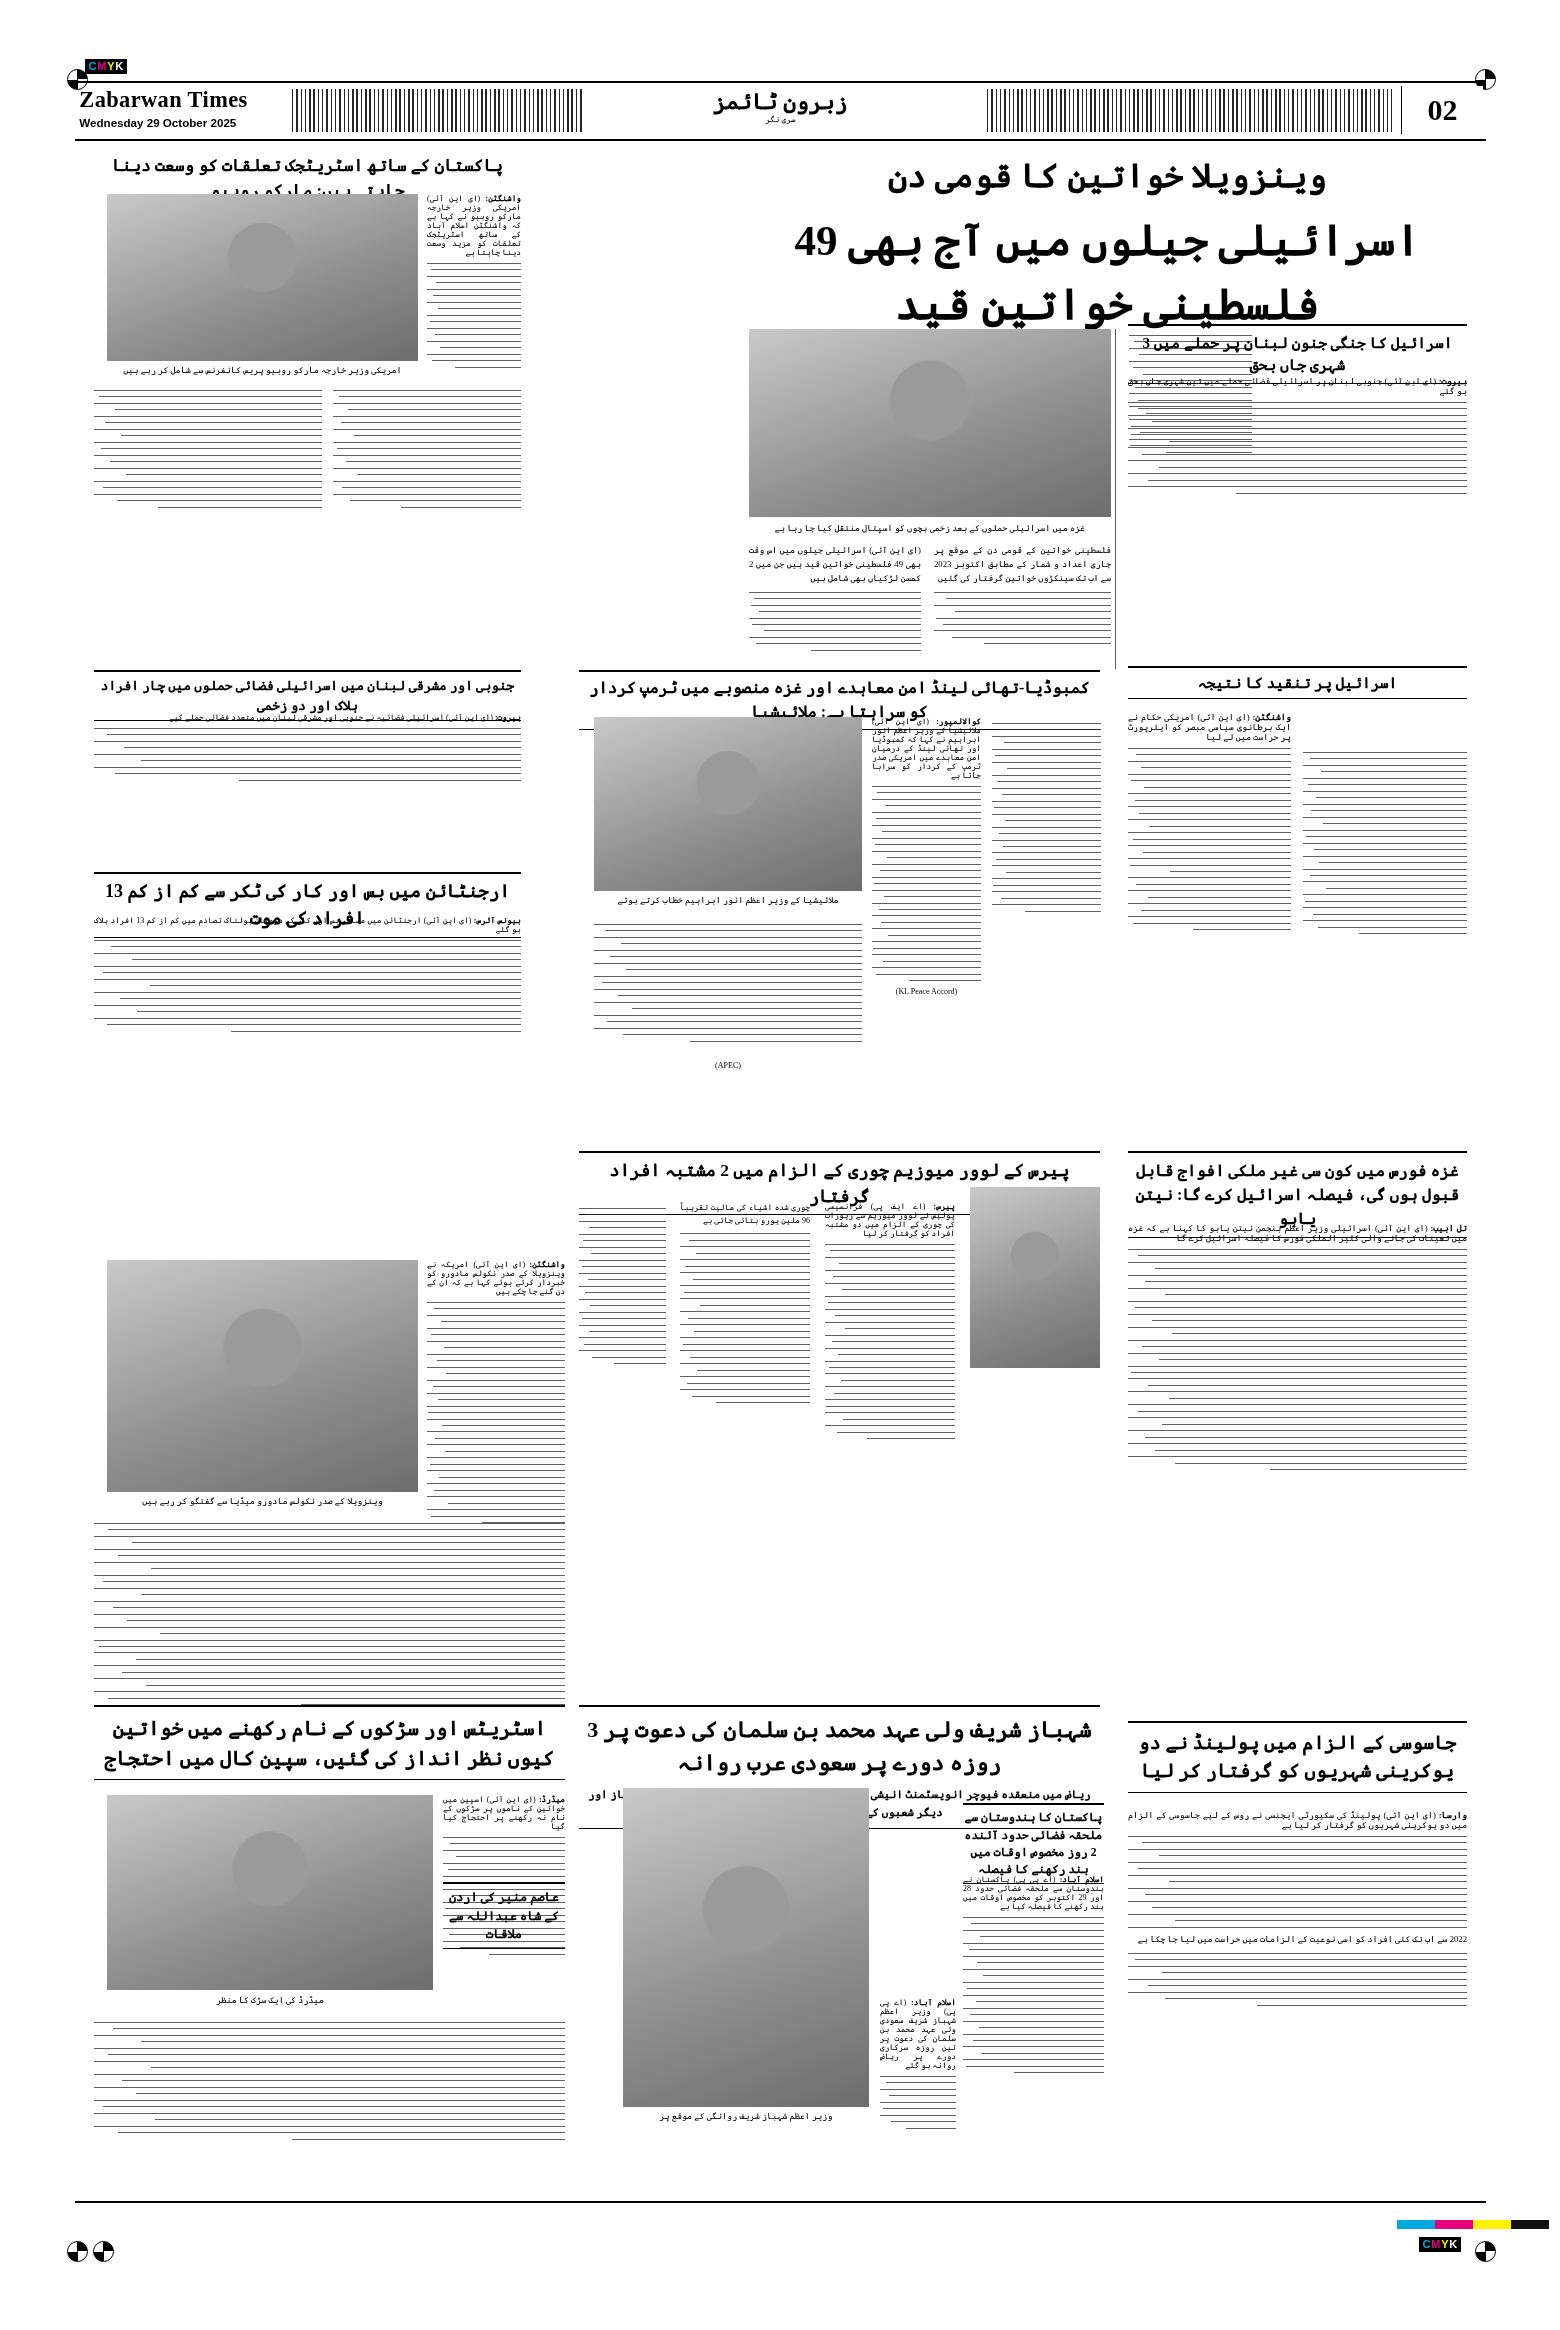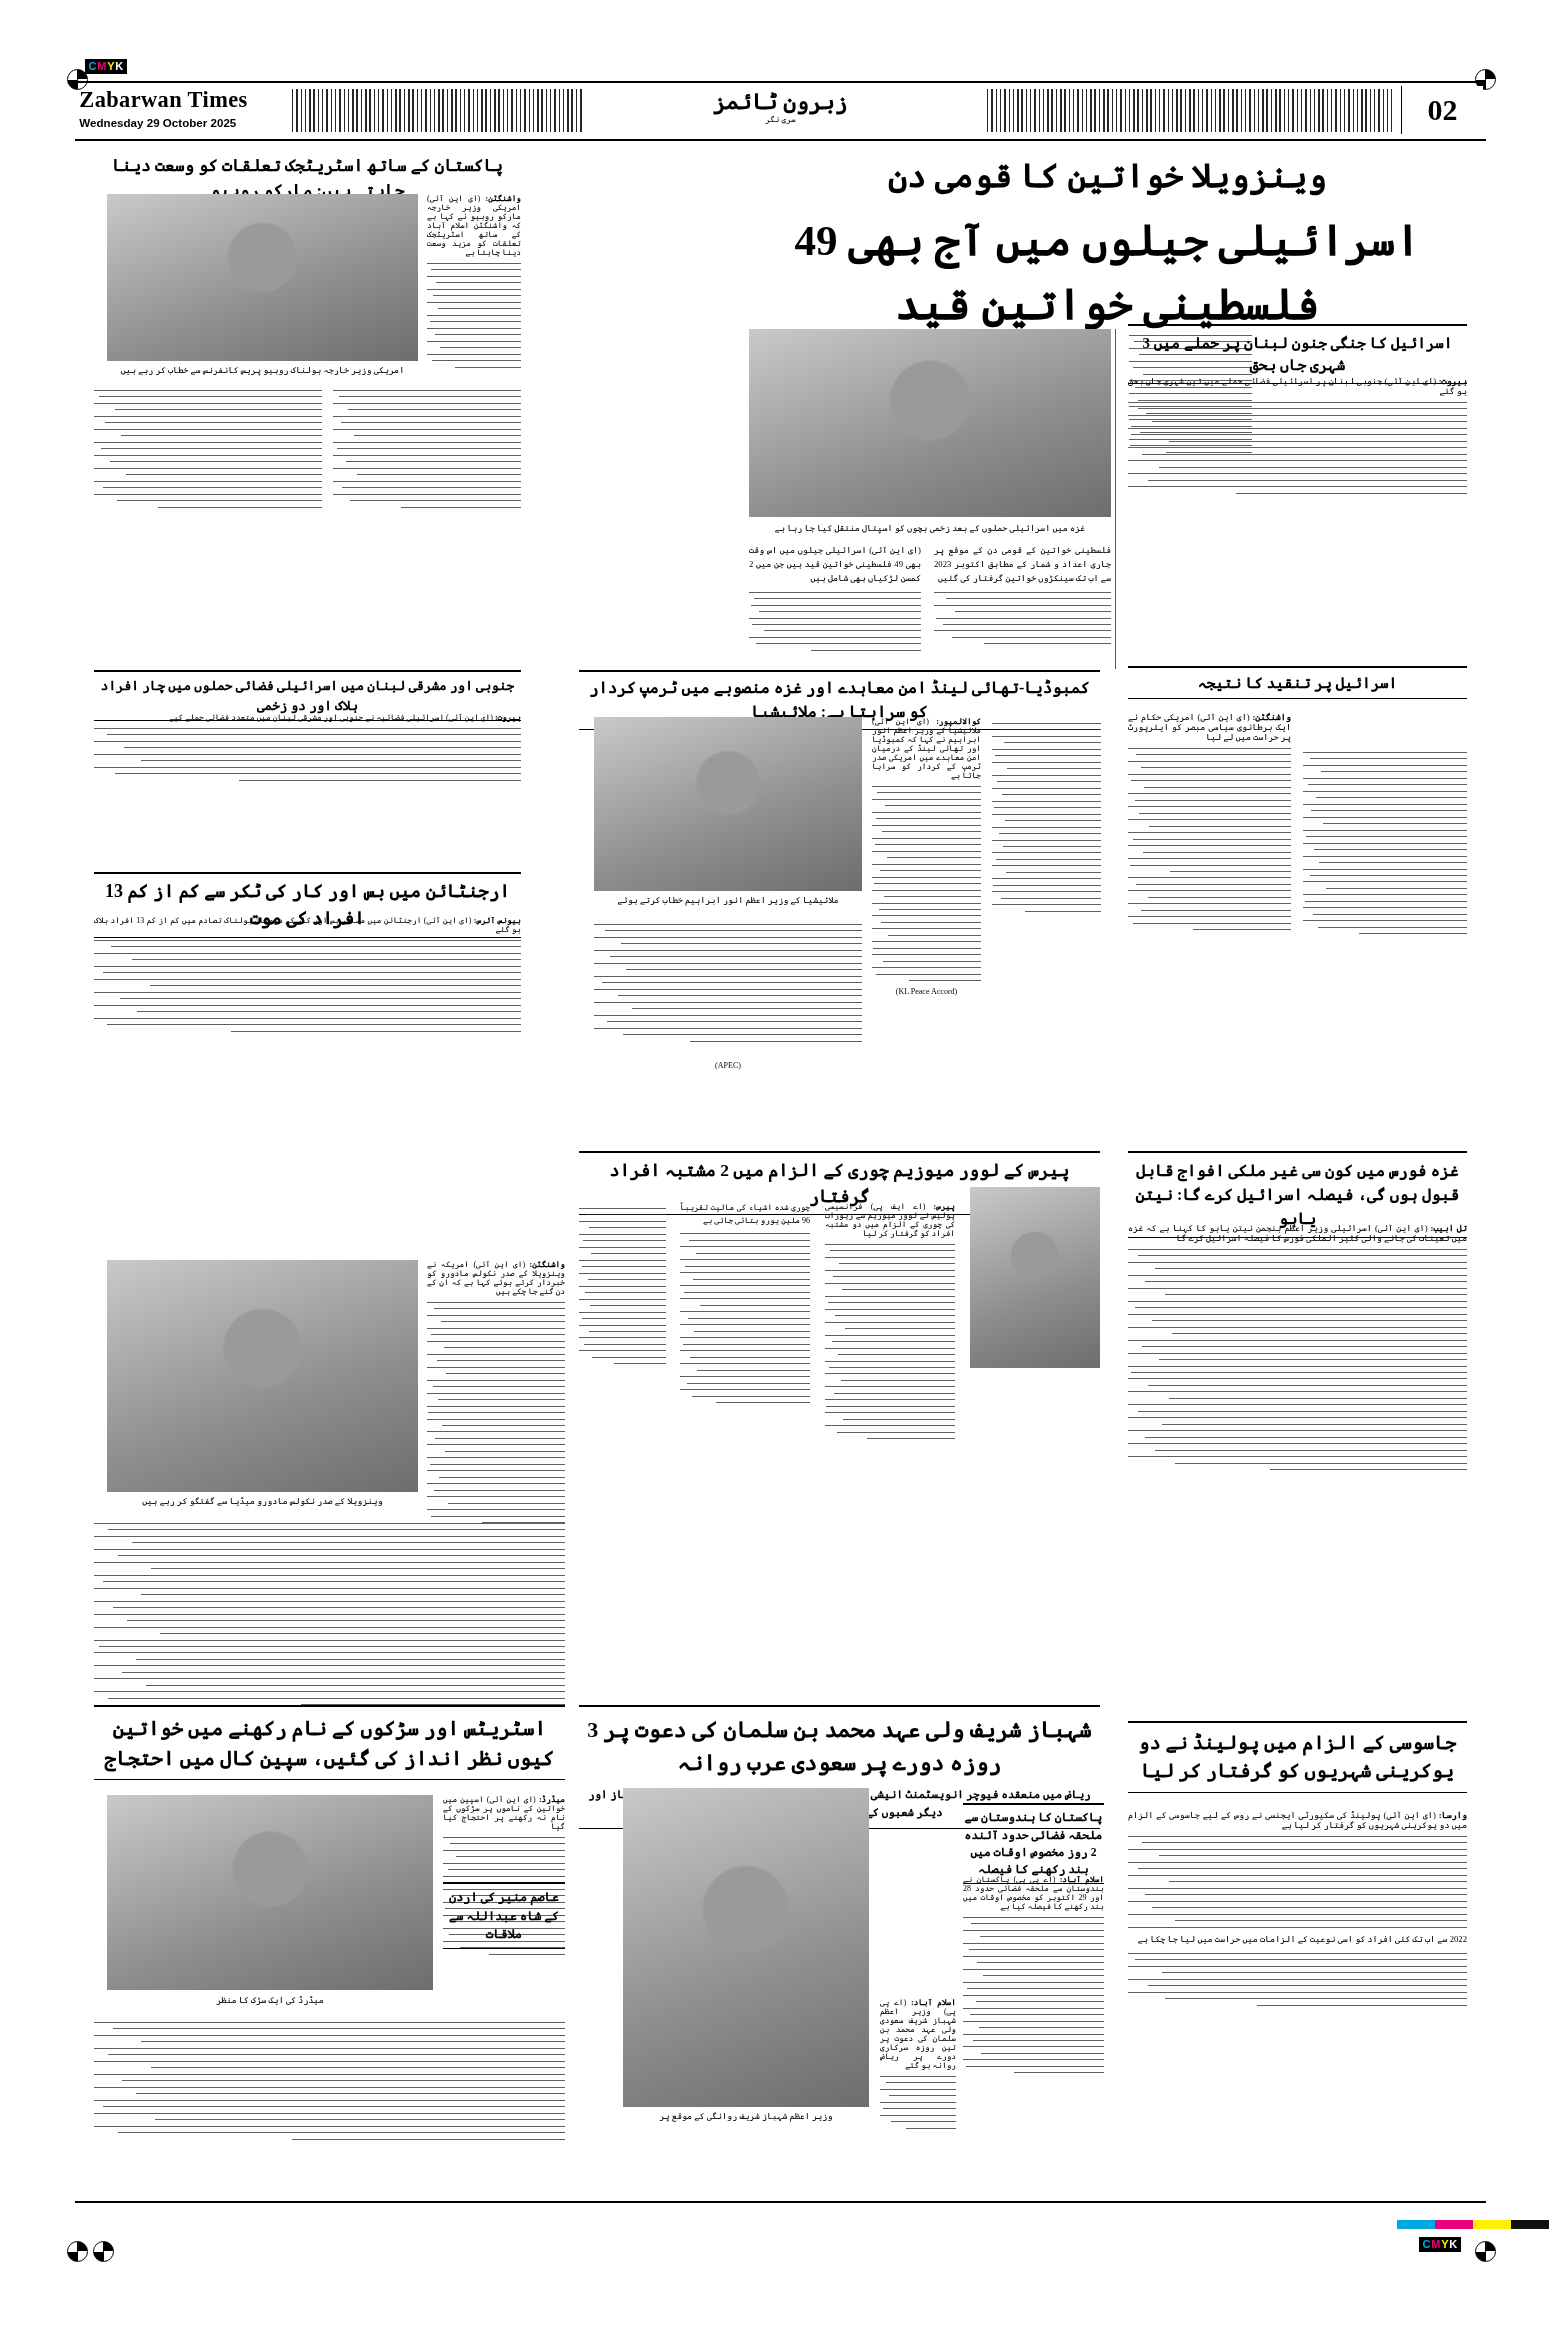--- a/index.html
+++ b/index.html
@@ -326,21 +326,21 @@
         <i style="width:62%"></i>
     </div>
   </div>
 
   <div class="box" style="left:94px;top:153px;width:427px;">
     <div class="hl" style="font-size:16.7px;">پاکستان کے ساتھ اسٹریٹجک تعلقات کو وسعت دینا چاہتے ہیں: مارکو روبیو</div>
   </div>
   <div class="ph box" style="left:107px;top:194px;width:311px;height:167px;">
     <div class="pp"></div>
   </div>
-  <div class="cap box" style="left:107px;top:365px;width:311px;">امریکی وزیر خارجہ ہولناک روبیو پریس کانفرنس سے خطاب کر رہے ہیں</div>
+  <div class="cap box" style="left:107px;top:365px;width:311px;">امریکی وزیر خارجہ مارکو روبیو پریس کانفرنس سے شامل کر رہے ہیں</div>
   <div class="box urdu" style="left:427px;top:194px;width:94px;font-size:8px;">
     <span style="font-weight:bold;">واشنگٹن:</span>
     <span>(ای این آئی) امریکی وزیر خارجہ مارکو روبیو نے کہا ہے کہ واشنگٹن اسلام آباد کے ساتھ اسٹریٹجک تعلقات کو مزید وسعت دینا چاہتا ہے</span>
     <div class="body-lines">
       <i style="width:100%"></i>
         <i style="width:96%"></i>
         <i style="width:100%"></i>
         <i style="width:90%"></i>
         <i style="width:100%"></i>
       <i style="width:94%"></i>

